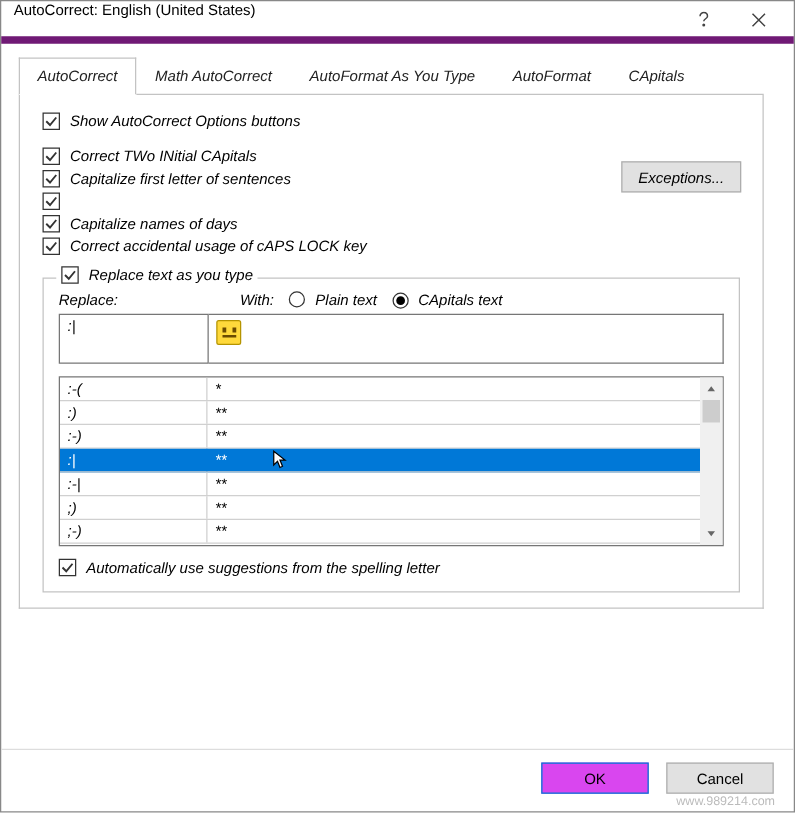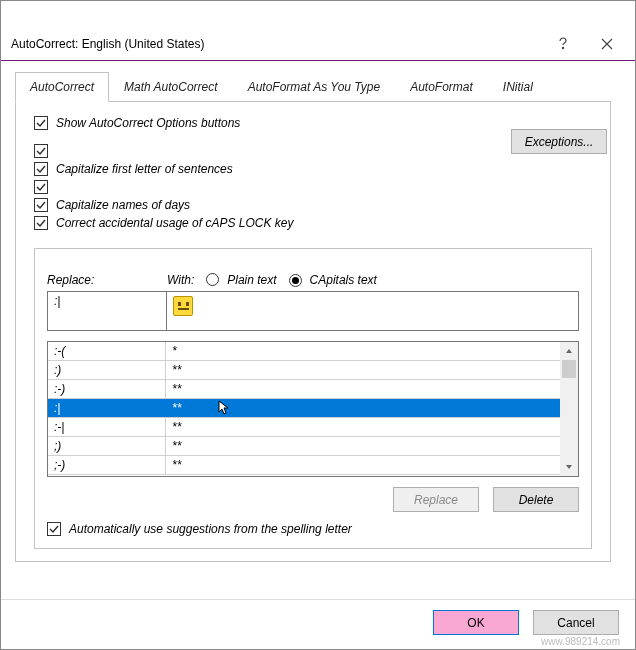--- a/index.html
+++ b/index.html
@@ -1,36 +1,36 @@
 <!DOCTYPE html>
 <html><head>
 <meta charset="utf-8">
 <style>
   * { box-sizing: border-box; font-family: "Segoe UI", Tahoma, sans-serif; font-size: 12px; }
   body { margin: 0; background: #fff; }
   .dialog { width: 636px; height: 650px; border: 1px solid #888; background: #fff; position: relative; display: flex; flex-direction: column; }
-  .title-bar { height: 34px; display: flex; align-items: center; padding: 0 6px 0 10px; border-bottom: 1px solid #701a75; margin-top: 26px; }
+  .title-bar { height: 34px; display: flex; padding: 0 6px 0 10px; border-bottom: 6px solid #701a75; }
   .title-bar .title { flex: 1; }
   .tb-btn { width: 44px; height: 30px; display: flex; align-items: center; justify-content: center; color: #444; }
   .tb-btn svg { stroke: #444; }
   .body { flex: 1; padding: 10px 24px 0 14px; display: flex; flex-direction: column; font-style: italic; }
   .tabs { display: flex; border-bottom: 1px solid #c3c3c3; position: relative; }
   .tab { padding: 7px 14px 7px 14px; border: 1px solid transparent; position: relative; top: 1px; color: #222; }
   .tab.active { border: 1px solid #c3c3c3; border-bottom: 1px solid #fff; background: #fff; }
   .panel { border: 1px solid #c3c3c3; border-top: none; padding: 10px 18px 12px 18px; }
   .row { display: flex; align-items: flex-start; margin: 4px 0; }
   .chk { width: 14px; height: 14px; border: 1px solid #333; margin-right: 8px; display: flex; align-items: center; justify-content: center; }
   .chk svg { stroke: #333; }
-  .exceptions-wrap { position: absolute; right: 28px; top: 128px; margin-left: 19px; }
+  .exceptions-wrap { position: absolute; right: 42px; top: 128px; margin-left: 19px; }
   .btn { min-width: 86px; height: 25px; border: 1px solid #adadad; background: #e1e1e1; display: inline-flex; align-items: center; justify-content: center; padding: 0 10px; }
   .btn.disabled { color: #8a8a8a; background: #efefef; }
-  .btn.primary { border: 1px solid #0078d7; background: #f9a8d4; }
+  .btn.primary { border: 1px solid #0078d7; background: #d946ef; }
   .section2 { border: 1px solid #c3c3c3; margin-top: 10px; padding: 8px 12px 12px 12px; position: relative; }
   .sec-head-chk { position: absolute; top: -10px; left: 10px; background: #fff; padding: 0 4px; display: flex; align-items: center; }
-  .labels-row { display: flex; margin-top: 16px; }
+  .labels-row { display: flex; margin-top: 2px; gap: 25px; }
   .lbl-replace { width: 120px; }
   .with-group { display: flex; align-items: center; gap: 12px; }
   .radio { width: 13px; height: 13px; border: 1px solid #333; border-radius: 50%; display: inline-flex; align-items: center; justify-content: center; margin-right: 4px; }
   .radio .dot { width: 7px; height: 7px; background: #000; border-radius: 50%; }
   .inputs-row { display: flex; margin-top: 4px; gap: 0; }
   .input-replace { width: 120px; height: 40px; border: 1px solid #767676; padding: 2px 6px; color: #000; display: flex; align-items: flex-start; }
   .input-with { flex: 1; height: 40px; border: 1px solid #767676; border-left: none; padding: 4px 6px; display: flex; align-items: flex-start; }
   .emoji { width: 20px; height: 20px; background: #ffd93b; border: 1px solid #b59400; display: flex; flex-direction: column; align-items: center; justify-content: center; gap: 2px; border-radius: 2px; }
   .emoji .eyes { display: flex; gap: 5px; }
   .emoji .eye { width: 3px; height: 4px; background: #6b4b00; }
@@ -71,39 +71,40 @@
         </svg>
     </div>
   </div>
 
   <div class="body">
     <div class="tabs">
       <div class="tab active"><span>AutoCorrect</span></div>
       <div class="tab"><span>Math AutoCorrect</span></div>
       <div class="tab"><span>AutoFormat As You Type</span></div>
       <div class="tab"><span>AutoFormat</span></div>
-      <div class="tab"><span>INitial</span></div>
+      <div class="tab"><span>CApitals</span></div>
     </div>
 
     <div class="panel">
       <div class="row">
         <span class="chk">
             <svg width="10" height="10" viewBox="0 0 10 10" fill="none" stroke-width="1.5">
               <path d="M1 5 L4 8 L9 2"></path>
             </svg>
           </span>
         <span>Show AutoCorrect Options buttons</span>
       </div>
       <div style="height:6px"></div>
       <div class="row">
         <span class="chk">
             <svg width="10" height="10" viewBox="0 0 10 10" fill="none" stroke-width="1.5">
               <path d="M1 5 L4 8 L9 2"></path>
             </svg>
           </span>
+        <span>Correct TWo INitial CApitals</span>
       </div>
       <div class="row">
         <span class="chk">
             <svg width="10" height="10" viewBox="0 0 10 10" fill="none" stroke-width="1.5">
               <path d="M1 5 L4 8 L9 2"></path>
             </svg>
           </span>
         <span>Capitalize first letter of sentences</span>
       </div>
       <div class="row">
@@ -124,20 +125,28 @@
       <div class="row">
         <span class="chk">
             <svg width="10" height="10" viewBox="0 0 10 10" fill="none" stroke-width="1.5">
               <path d="M1 5 L4 8 L9 2"></path>
             </svg>
           </span>
         <span>Correct accidental usage of cAPS LOCK key</span>
       </div>
 
       <div class="section2" style="margin-top:18px">
+        <div class="sec-head-chk">
+          <span class="chk">
+              <svg width="10" height="10" viewBox="0 0 10 10" fill="none" stroke-width="1.5">
+                <path d="M1 5 L4 8 L9 2"></path>
+              </svg>
+            </span>
+          <span>Replace text as you type</span>
+        </div>
 
         <div class="labels-row">
           <span class="lbl-replace">Replace:</span>
           <div class="with-group">
             <span>With:</span>
             <span style="display:flex;align-items:flex-start;gap:4px">
               <span class="radio"></span>
                 <span>Plain text</span>
             </span>
             <span style="display:flex;align-items:center;gap:4px">
@@ -207,28 +216,20 @@
                 <div class="sc-thumb"></div>
               </div>
             <div class="sc-btn">
                 <svg width="8" height="8" viewBox="0 0 8 8">
                   <path d="M1 2 L7 2 L4 6 Z" fill="#666"></path>
                 </svg>
               </div>
           </div>
         </div>
 
-        <div class="actions-row">
-          <span class="btn disabled">
-              <span>Replace</span>
-            </span>
-          <span class="btn">
-              <span>Delete</span>
-            </span>
-        </div>
 
         <div class="auto-suggest">
           <span class="chk">
               <svg width="10" height="10" viewBox="0 0 10 10" fill="none" stroke-width="1.5">
                 <path d="M1 5 L4 8 L9 2"></path>
               </svg>
             </span>
           <span>Automatically use suggestions from the spelling letter</span>
         </div>
       </div>

